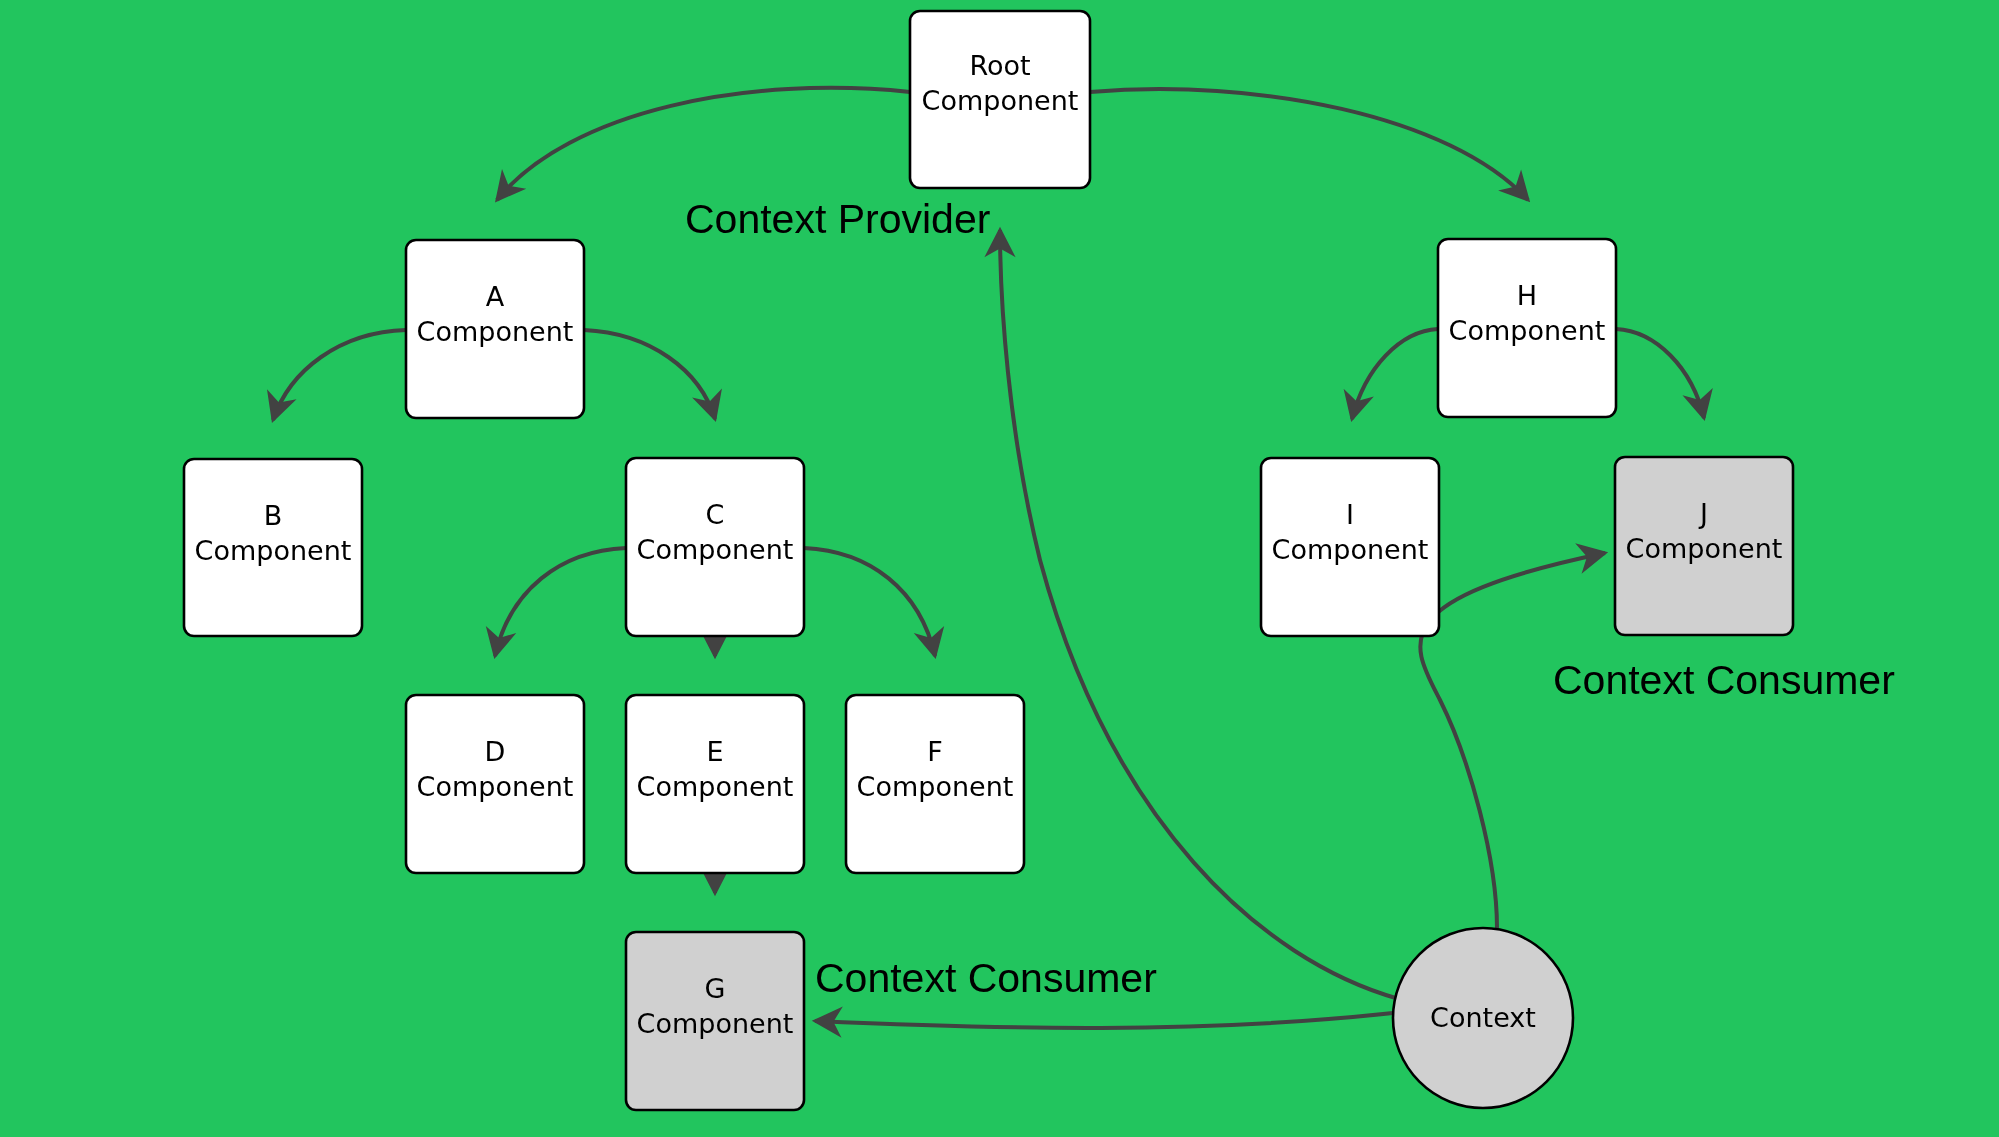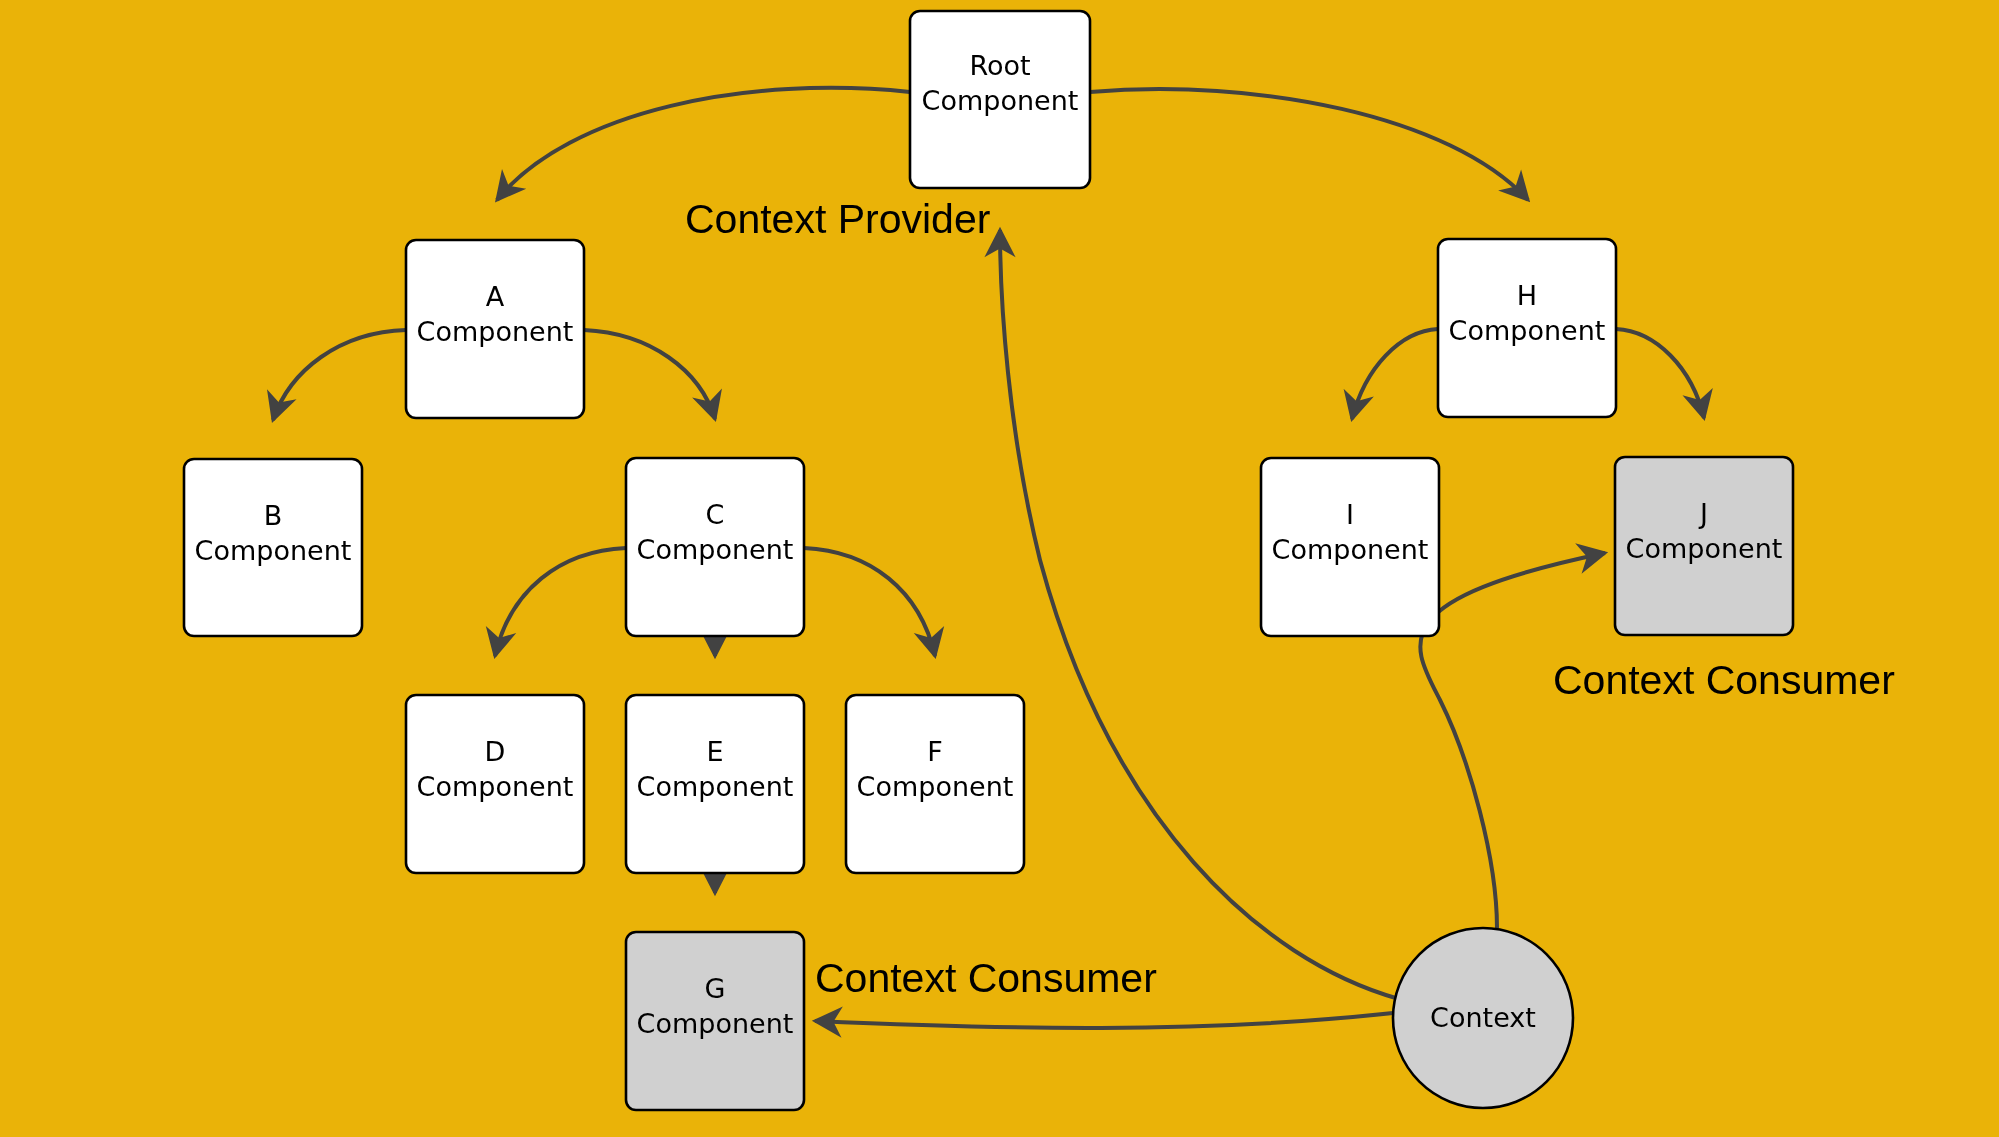--- a/index.html
+++ b/index.html
@@ -8,21 +8,21 @@
     padding: 0;
     background: #ffffff;
   }
   body {
     font-family: "Liberation Sans", sans-serif;
   }
   #canvas {
     position: relative;
     width: 1999px;
     height: 1137px;
-    background: #eab308;
+    background: #22c55e;
     overflow: hidden;
   }
   svg.diagram {
     position: absolute;
     top: 0;
     left: 0;
     width: 1999px;
     height: 1137px;
   }
   .node-rect {

